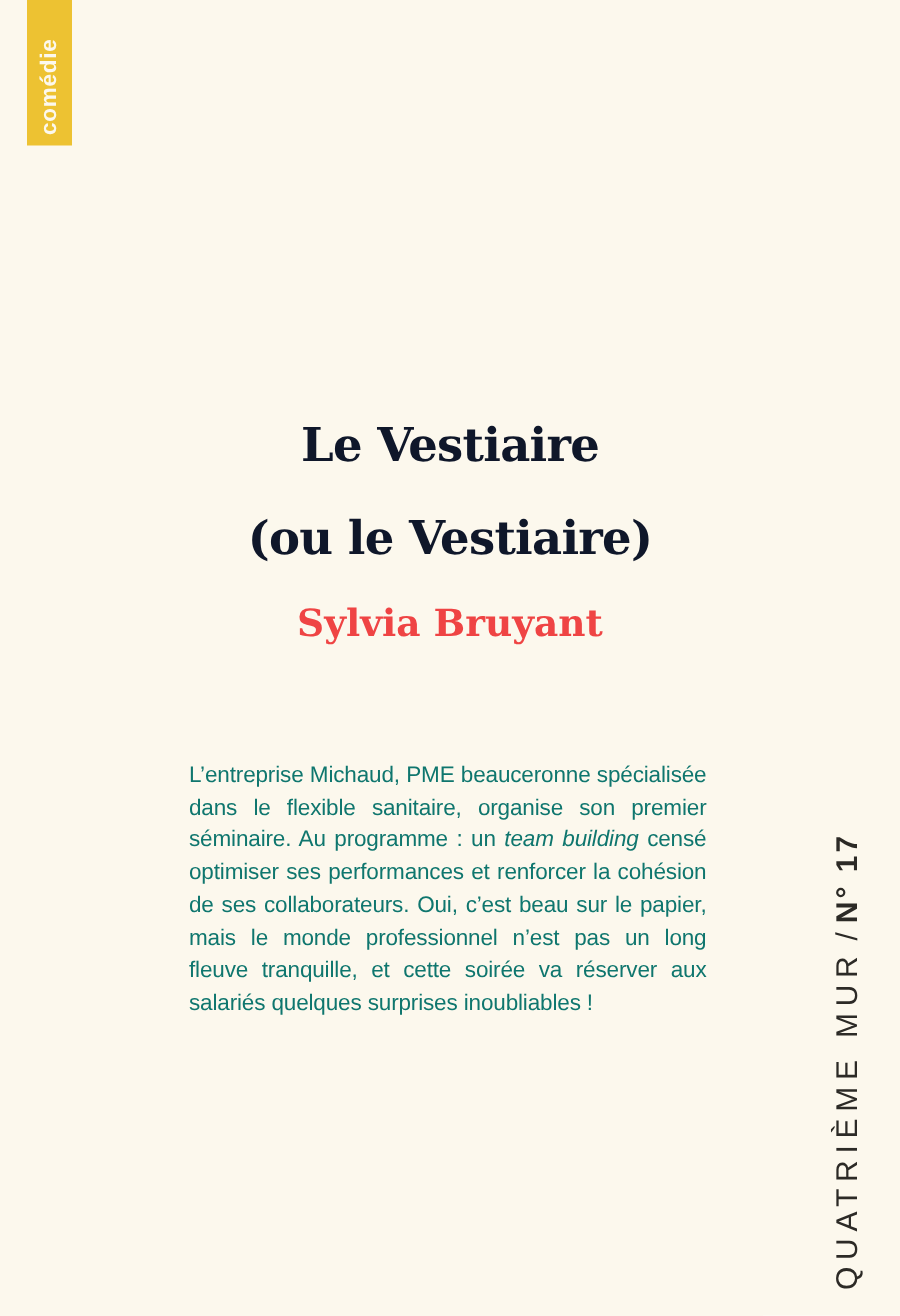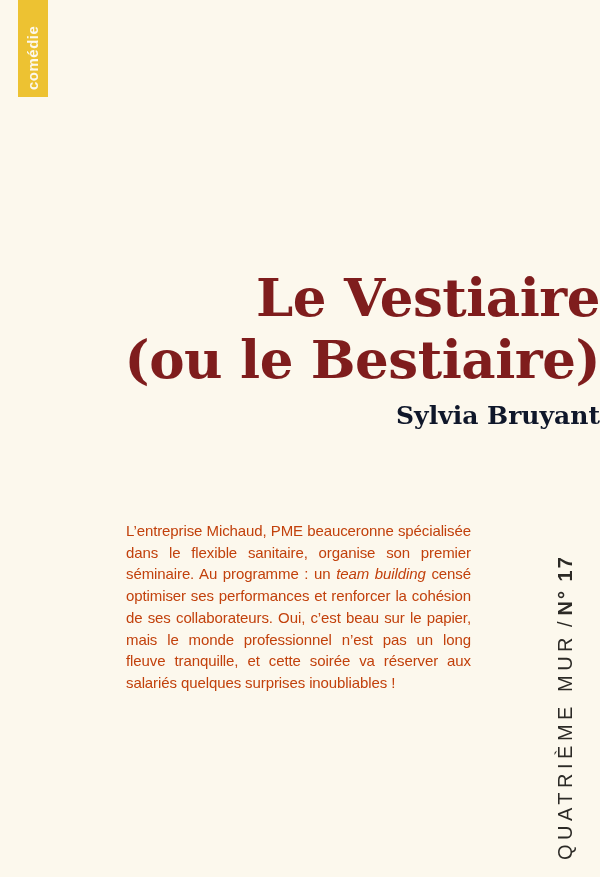--- a/index.html
+++ b/index.html
@@ -39,54 +39,54 @@
     color: #FCF8ED;
   }
 
   
   .title {
     position: absolute;
     top: 266px;
     left: 0;
     right: 0;
     margin: 0;
-    text-align: right;
+    text-align: center;
     font-family: "DejaVu Serif", serif;
     font-weight: bold;
-    font-size: 53px;
+    font-size: 31px;
     line-height: 62px;
     letter-spacing: -0.5px;
-    color: #7f1d1d;
+    color: #0f172a;
   }
   .title span { display: block; }
 
   .author {
     position: absolute;
     top: 399px;
     left: 0;
     right: 0;
-    text-align: right;
+    text-align: center;
     font-family: "DejaVu Serif", serif;
     font-weight: bold;
     font-size: 25px;
     line-height: 34px;
-    color: #0f172a;
+    color: #ef4444;
   }
 
   
   .synopsis {
     position: absolute;
-    top: 520px;
+    top: 506px;
     left: 126px;
     width: 345px;
     font-family: "Liberation Sans", sans-serif;
     font-size: 15px;
     line-height: 21.7px;
     letter-spacing: -0.1px;
-    color: #c2410c;
+    color: #0f766e;
     text-align: justify;
   }
   .synopsis p {
     margin: 0 0 8px 0;
     padding: 0;
   }
   .synopsis .italic { font-style: italic; }
 
   
   .collection {
@@ -116,21 +116,21 @@
 <body>
 
 <div class="page">
 
   <div class="category-tab">
     <span class="tab-label">comédie</span>
   </div>
 
   <h1 class="title">
     <span>Le Vestiaire</span>
-    <span>(ou le Bestiaire)</span>
+    <span>(ou le Vestiaire)</span>
   </h1>
 
   <div class="author">Sylvia Bruyant</div>
 
   <div class="synopsis">
     <p><span>L’entreprise Michaud, PME beauceronne spécialisée dans le flexible sanitaire, organise son premier séminaire. Au programme : un </span><span class="italic">team building</span><span> censé optimiser ses performances et renforcer la cohésion de ses collaborateurs. Oui, c’est beau sur le papier, mais le monde professionnel n’est pas un long fleuve tranquille, et cette soirée va réserver aux salariés quelques surprises inoubliables !</span></p>
   </div>
 
   <div class="collection">
     <span class="name">QUATRIÈME MUR</span><span class="separator">/</span><span class="number">N° 17</span>

